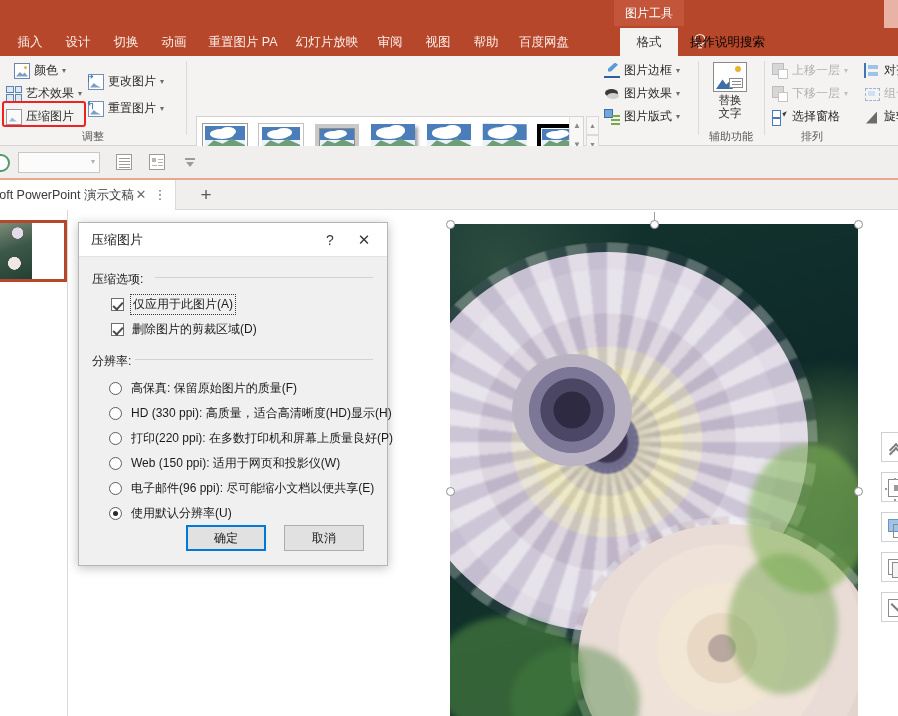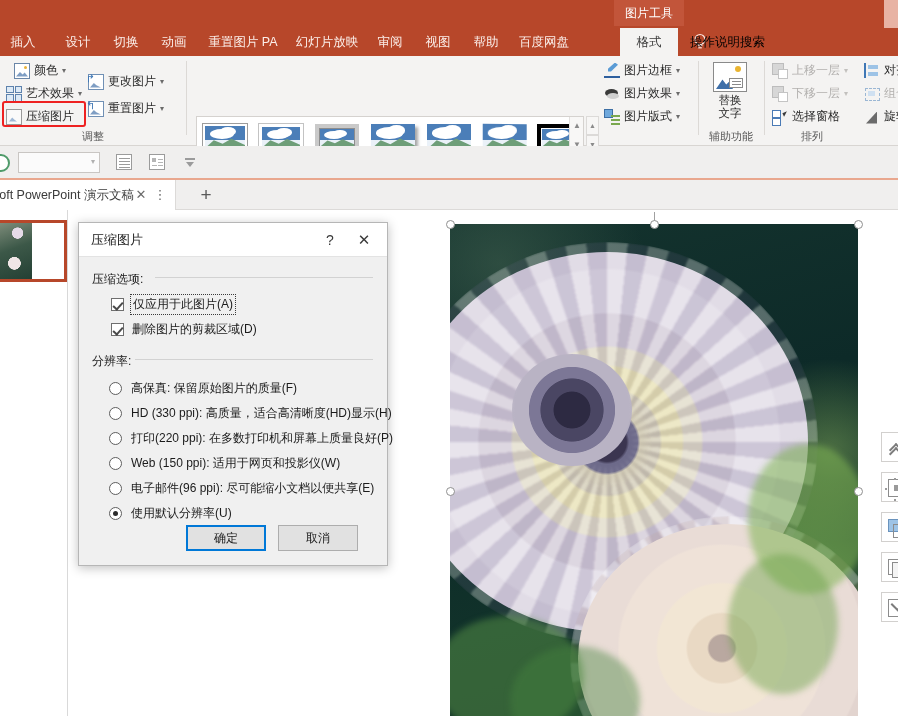--- a/index.html
+++ b/index.html
@@ -618,32 +618,32 @@
   }
   .dlg-radio .rtext {
     margin-left:9px; font-size:12px; color:#1b1b1b; white-space:nowrap;
   }
   .dlg-btn {
     position:absolute; top:268px; height:26px; line-height:24px;
     text-align:center; font-size:12px; color:#1b1b1b;
     background:#e1e1e1; border:1px solid #adadad; cursor:default;
   }
   #btn-ok { left:107px; width:80px; border:2px solid #0078d7; background:#e1e1e1; line-height:22px; }
-  #btn-cancel { left:199px; width:80px; }
+  #btn-cancel { left:205px; width:80px; }
 </style>
 </head>
 <body>
 
 <div id="titlebar">
   <div id="ctx-tab-label">图片工具</div>
   <div id="title-right-strip"></div>
 </div>
 
 <div id="tabrow">
-  <div class="tab" style="left:1px;width:44px;">插入</div>
+  <div class="tab" style="left:8px;width:44px;">插入</div>
   <div class="tab" style="left:56px;width:44px;">设计</div>
   <div class="tab" style="left:104px;width:44px;">切换</div>
   <div class="tab" style="left:152px;width:44px;">动画</div>
   <div class="tab" style="left:200px;width:86px;">重置图片 PA</div>
   <div class="tab" style="left:290px;width:74px;">幻灯片放映</div>
   <div class="tab" style="left:368px;width:44px;">审阅</div>
   <div class="tab" style="left:416px;width:44px;">视图</div>
   <div class="tab" style="left:464px;width:44px;">帮助</div>
   <div class="tab" style="left:512px;width:64px;">百度网盘</div>
   <div class="tab active" style="left:620px;width:58px;">格式</div>

